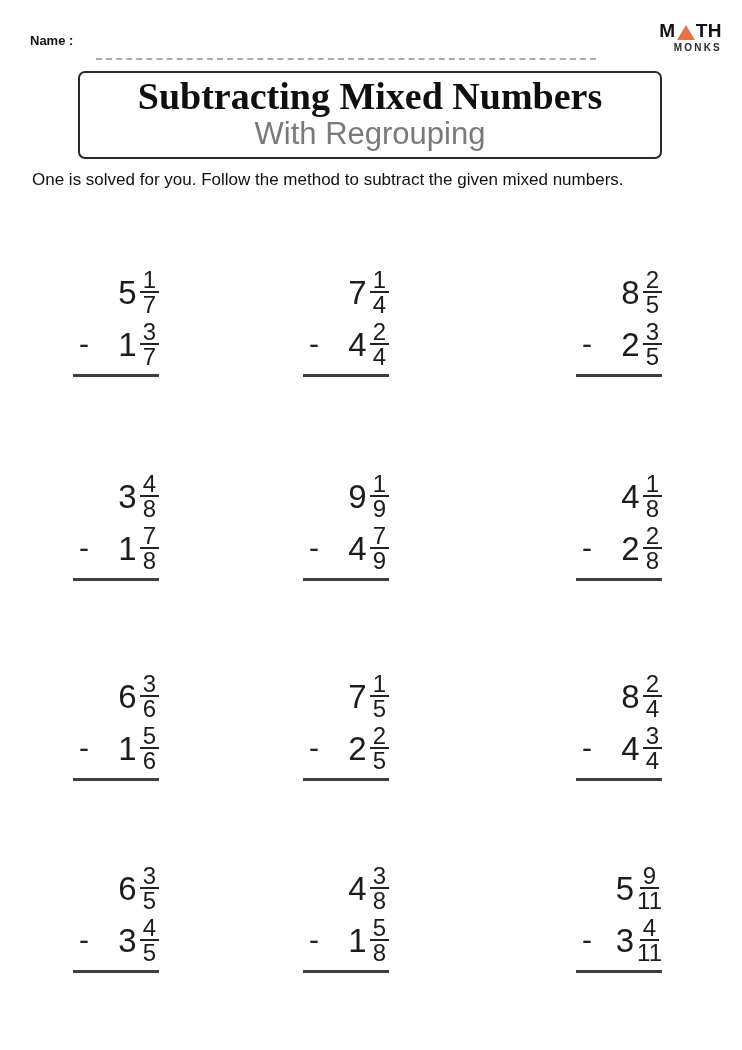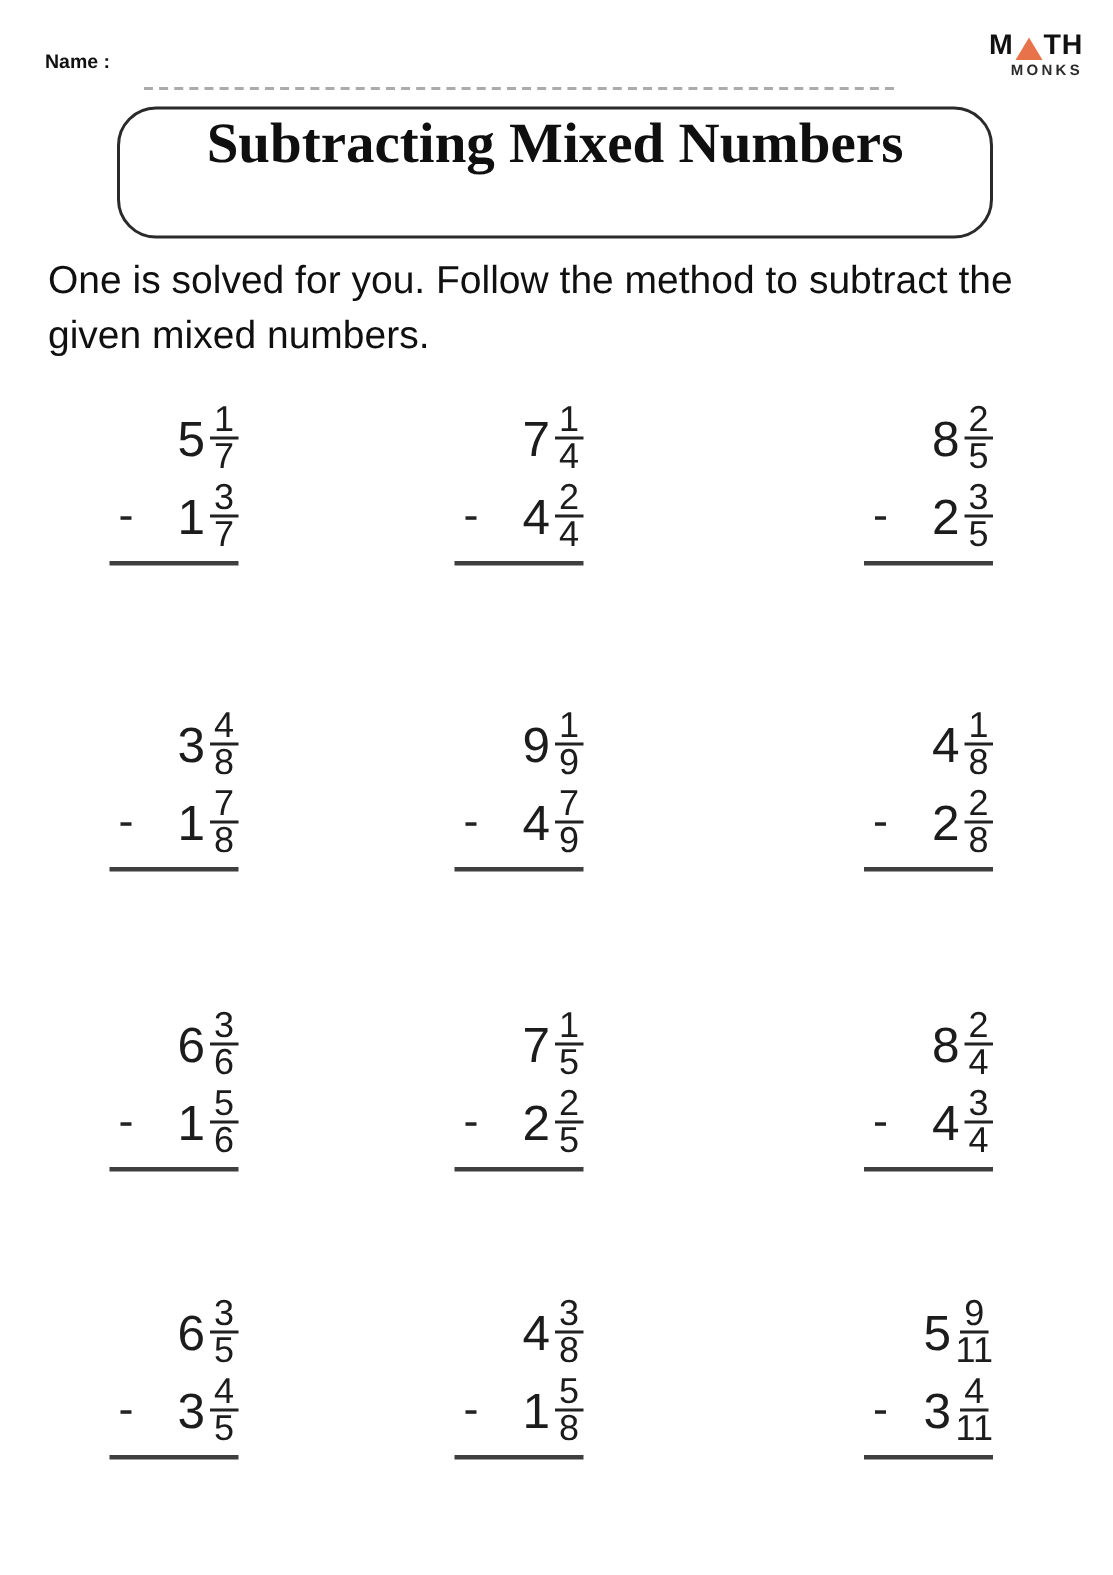--- a/index.html
+++ b/index.html
@@ -26,34 +26,34 @@
     display:inline-block;width:0;height:0;margin:0 1px;
     border-left:9px solid transparent;border-right:9px solid transparent;
     border-bottom:15px solid #E8734A;
   }
   .logo-sub{
     font-size:10px;font-weight:700;letter-spacing:2.2px;color:#2b2b2b;margin-top:2px;
   }
   
   .title-box{
     position:absolute;left:78px;top:71px;width:584px;height:88px;
-    border:2.5px solid #2a2a2a;border-radius:26px;text-align:center;
+    border:2.5px solid #2a2a2a;border-radius:7px;text-align:center;
     box-sizing:border-box;background:#fff;
   }
   .title-main{
     font-family:"Liberation Serif", serif;font-weight:700;font-size:38px;
     color:#0f0f0f;margin-top:3px;line-height:1.1;
   }
   .title-sub{
     font-size:31px;color:#7a7a7a;font-weight:400;line-height:1.05;margin-top:0px;
   }
   
   .instructions{
     position:absolute;left:32px;top:168px;width:676px;margin:0;
-    font-size:26px;line-height:1.42;color:#101010;
+    font-size:17px;line-height:1.42;color:#101010;
   }
   
   .problems{position:absolute;left:0;top:0;width:742px;height:1050px;}
   .problem{position:absolute;width:86px;}
   .pline{display:flex;align-items:center;justify-content:flex-end;height:48px;}
   .pline.bottom{justify-content:space-between;margin-top:4px;}
   .whole{font-size:33px;color:#1c1c1c;margin-right:3px;line-height:1;}
   .frac{
     display:inline-flex;flex-direction:column;align-items:center;
     font-size:24px;line-height:21px;color:#1c1c1c;
@@ -76,20 +76,21 @@
     <div class="logo-top">
       <span>M</span>
       <span class="logo-triangle" style="border-bottom-color: rgb(232, 115, 74);"></span>
       <span>TH</span>
     </div>
     <div class="logo-sub">MONKS</div>
   </div>
 
   <div class="title-box">
     <div class="title-main">Subtracting Mixed Numbers</div>
+    <div class="title-sub" style="color: rgb(122, 122, 122);">With Regrouping</div>
   </div>
 
   <p class="instructions">One is solved for you. Follow the method to subtract the given mixed numbers.</p>
 
   <div class="problems">
       <div class="problem" style="left: 73px; top: 268px;">
         <div class="pline top">
           <span class="whole">5</span>
           <span class="frac">
             <span class="num">1</span>

